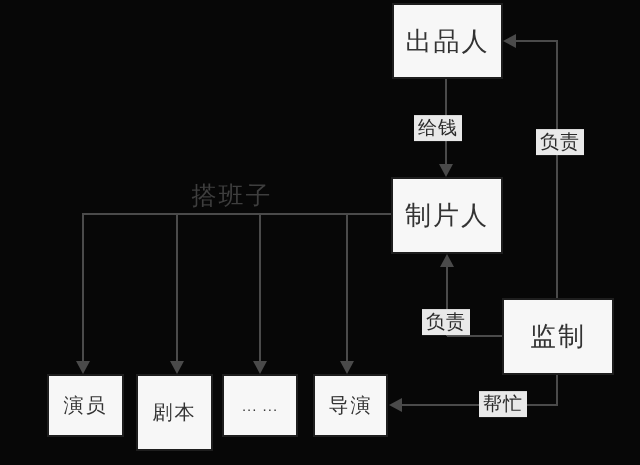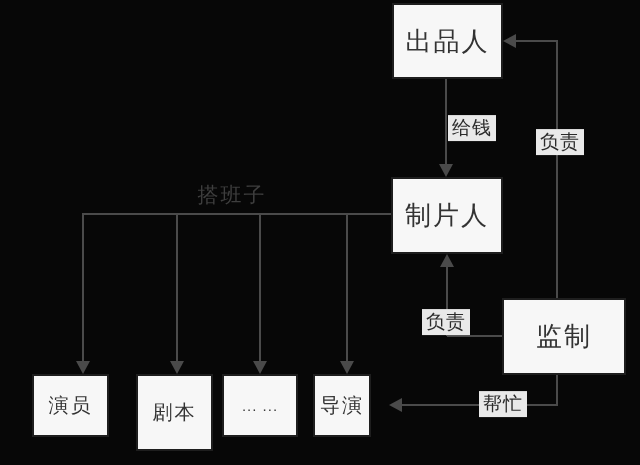--- a/index.html
+++ b/index.html
@@ -45,21 +45,21 @@
   .edge-label {
     position: absolute; transform: translate(-50%, -50%);
     background: var(--label-bg, #e9e9e9);
     color: var(--label-text, #2b2b2b);
     font-size: 19px; line-height: 1.15; padding: 2px 4px;
     white-space: nowrap; z-index: 3; letter-spacing: 1px;
   }
   .edge-label.faded {
     background: transparent;
     color: var(--faded-text, #3e3e3e);
-    font-size: 21px; z-index: 1; letter-spacing: 2px;
+    font-size: 25px; z-index: 1; letter-spacing: 2px;
   }
 </style>
 </head>
 <body>
 
 <div class="canvas">
 
   <div class="line" style="left:445px; top:78px; width:2px; height:86px;"></div>
   <div class="arrow arrow-down" style="left:439px; top:164px;"></div>
 
@@ -86,41 +86,41 @@
   <div class="arrow arrow-left" style="left:389px; top:398px;"></div>
 
   <div class="node node-lg" style="left:391px; top:177px; width:112px; height:77px;">
     <span>制片人</span>
   </div>
 
   <div class="node node-lg" style="left:392px; top:3px; width:111px; height:76px;">
     <span>出品人</span>
   </div>
 
-  <div class="node node-lg" style="left:502px; top:298px; width:124px; height:77px;">
+  <div class="node node-lg" style="left:502px; top:298px; width:112px; height:77px;">
     <span>监制</span>
   </div>
 
-  <div class="node node-sm" style="left:32px; top:374px; width:77px; height:63px;">
+  <div class="node node-sm" style="left:47px; top:374px; width:77px; height:63px;">
     <span>演员</span>
   </div>
 
   <div class="node node-sm" style="left:136px; top:374px; width:77px; height:77px;">
     <span>剧本</span>
   </div>
 
   <div class="node node-sm" style="left:222px; top:374px; width:76px; height:63px;">
     <span class="node-ellipsis-text">... ...</span>
   </div>
 
-  <div class="node node-sm" style="left:313px; top:374px; width:58px; height:63px;text-align:right;">
+  <div class="node node-sm" style="left:313px; top:374px; width:75px; height:63px;text-align:right;">
     <span>导演</span>
   </div>
 
-  <div class="edge-label" style="left:472px; top:128px;font-family:Liberation Serif, serif;">给钱</div>
+  <div class="edge-label" style="left:438px; top:128px;font-family:Liberation Serif, serif;">给钱</div>
 
   <div class="edge-label" style="left:560px; top:142px;">负责</div>
 
   <div class="edge-label" style="left:446px; top:322px;">负责</div>
 
   <div class="edge-label faded" style="left:232px; top:195px;">搭班子</div>
 
   <div class="edge-label" style="left:487px; top:404px;margin-left:16px;">帮忙</div>
 
 </div>

